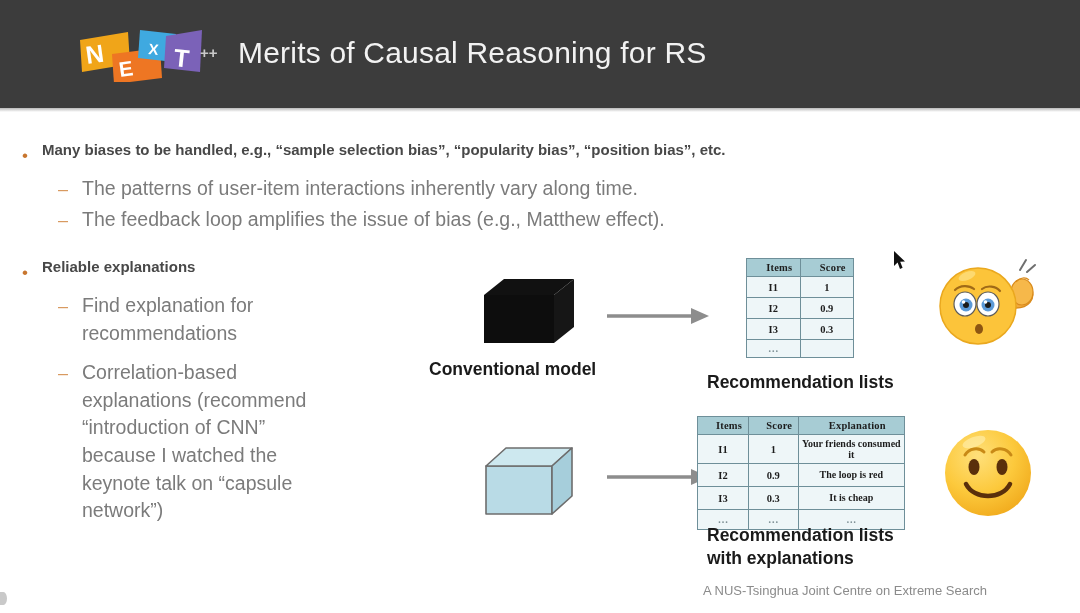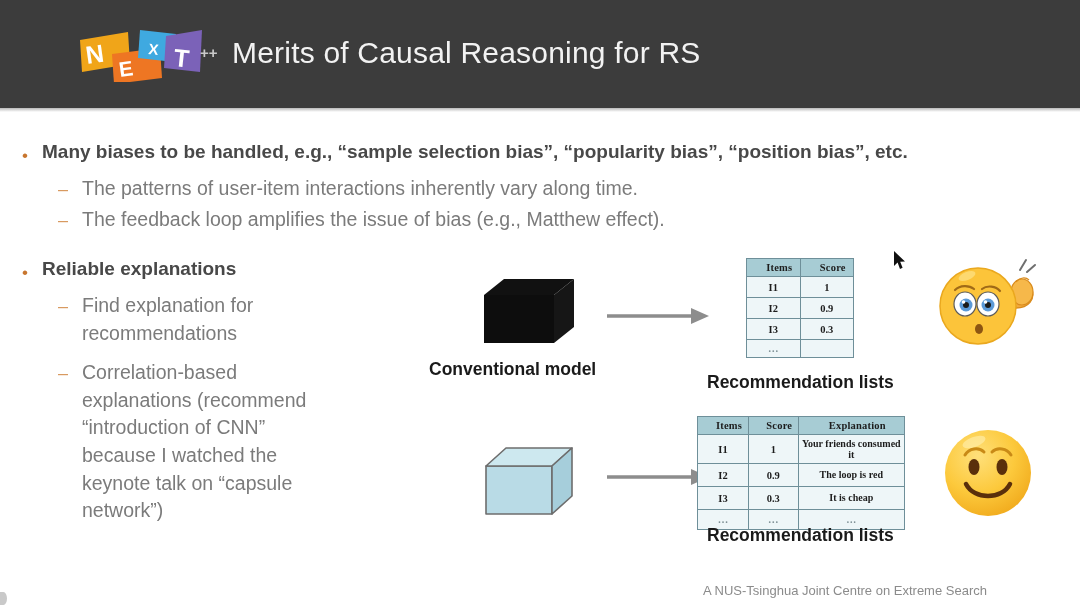--- a/index.html
+++ b/index.html
@@ -35,21 +35,21 @@
   
   .logo {
     position: absolute;
     left: 78px; top: 28px;
     width: 140px; height: 54px;
   }
   .logo svg { display: block; }
 
   .title {
     position: absolute;
-    left: 232px;
+    left: 238px;
     top: 36px;
     color: #f2f2f2;
     font-size: 30px;
     font-weight: 400;
     letter-spacing: 0.2px;
     white-space: nowrap;
   }
 
   
   .slide {
@@ -68,21 +68,21 @@
   .dot {
     color: #c8762f;
     font-size: 17px;
     line-height: 1;
     width: 20px;
     flex: 0 0 20px;
     padding-top: 7px;
   }
   .l1-text {
     color: #484848;
-    font-size: 19px;
+    font-size: 15px;
     font-weight: 600;
     line-height: 1.3;
     white-space: nowrap;
   }
 
   .bullet-l2 {
     position: absolute;
     display: flex;
     align-items: flex-start;
   }
@@ -343,20 +343,21 @@
         <td class="expl">It is cheap</td>
       </tr>
       <tr class="blankrow">
         <td class="ellipsis">…</td>
         <td class="ellipsis">…</td>
         <td class="ellipsis expl">…</td>
       </tr>
     </tbody>
   </table>
   <div class="caption" style="left:707px; top:413px;">Recommendation lists</div>
+  <div class="caption" style="left:707px; top:436px;">with explanations</div>
 
   <svg class="emoji" style="left:941px; top:314px;" width="94" height="94" viewBox="0 0 94 94" xmlns="http://www.w3.org/2000/svg">
     <defs>
       <radialGradient id="smileyGrad" cx="38%" cy="30%" r="78%">
         <stop offset="0%" stop-color="#ffe07a"></stop>
         <stop offset="55%" stop-color="#fcc93c"></stop>
         <stop offset="100%" stop-color="#f0a81a"></stop>
       </radialGradient>
     </defs>
     <circle cx="47" cy="47" r="43" fill="url(#smileyGrad)"></circle>

